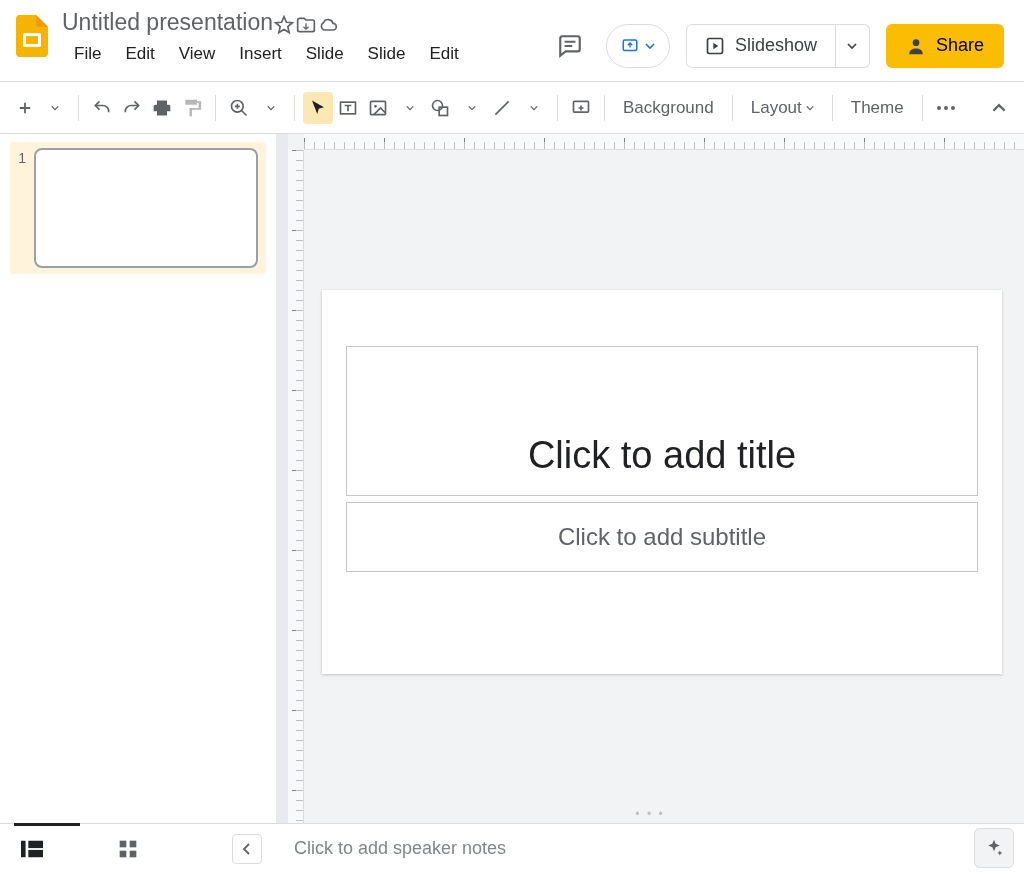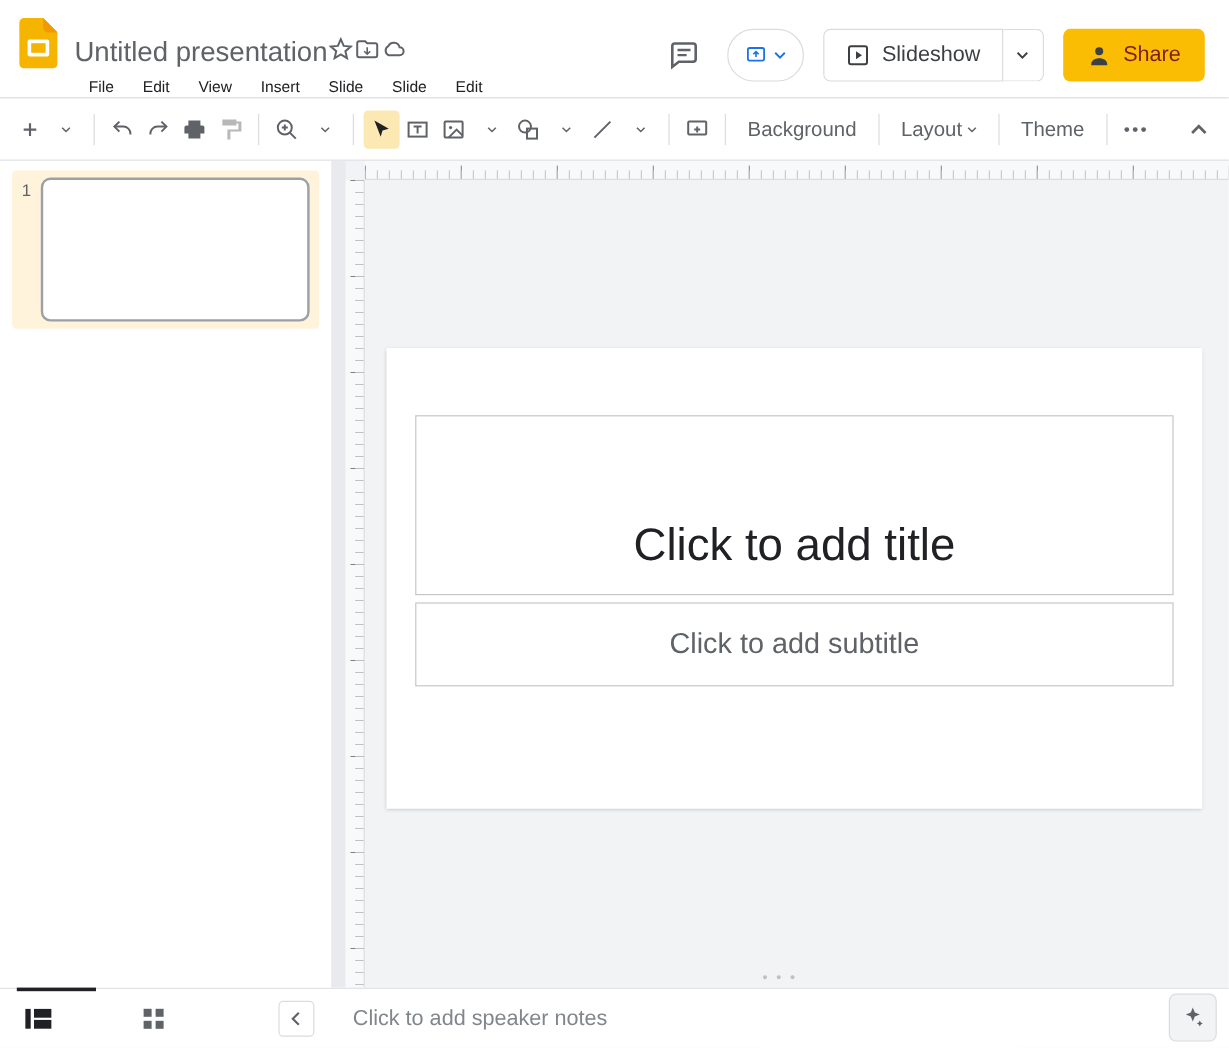--- a/index.html
+++ b/index.html
@@ -2,33 +2,33 @@
 <html><head>
 <meta charset="utf-8">
 <style>
 * { box-sizing: border-box; margin: 0; padding: 0; font-family: Arial, "Helvetica Neue", sans-serif; }
 html, body { width: 1024px; height: 873px; overflow: hidden; background: #fff; color: #202124; }
 
 
 .header { height: 82px; border-bottom: 1px solid #dadce0; padding: 6px 16px 0 12px; display: flex; }
 .app-icon { width: 40px; height: 52px; display:flex; align-items:center; justify-content:center; margin-top:4px; }
 .title-block { flex: 0 0 auto; display:flex; flex-direction:column; margin-left: 10px; }
-.title-row { display:flex; align-items:flex-start; gap:0; height: 30px; margin-top: 24px; }
+.title-row { display:flex; align-items:flex-end; gap:0; height: 30px; }
 .doc-title { font-size: 23px; color:#5f6368; font-weight:400; }
 .title-row .hicon { color:#5f6368; cursor:pointer; display:flex; align-items:center; justify-content:center; width:22px; height:22px; }
 .menubar { display:flex; gap: 0; margin-top: 4px; }
-.menubar span { font-size: 13px; color:#202124; padding: 4px 12px; cursor:pointer; border-radius:4px; }
+.menubar span { font-size: 17px; color:#202124; padding: 4px 12px; cursor:pointer; border-radius:4px; }
 
 .header-right { margin-left:auto; display:flex; align-items:center; gap:16px; padding-right:4px; padding-top:4px;}
 .icon-btn { width:40px; height:40px; display:flex; align-items:center; justify-content:center; color:#5f6368; cursor:pointer; border-radius:50%; }
 .pill { border:1px solid #dadce0; border-radius:22px; height:44px; display:flex; align-items:center; justify-content:center; gap:6px; padding:0 14px; cursor:pointer; color:#1a73e8; }
 .slideshow-grp { display:flex; }
 .slideshow-btn { border:1px solid #dadce0; height:44px; display:flex; align-items:center; gap:10px; padding:0 18px; cursor:pointer; border-radius:6px 0 0 6px; font-size:18px; font-weight:500; color:#3c4043; }
 .slideshow-dd { border:1px solid #dadce0; border-left:none; height:44px; width:34px; display:flex; align-items:center; justify-content:center; border-radius:0 6px 6px 0; cursor:pointer; color:#3c4043; }
-.share-btn { background:#fbbc04; height:44px; border-radius:6px; display:flex; align-items:center; gap:10px; padding:0 20px; cursor:pointer; font-size:18px; font-weight:500; color:#7f1d1d; }
+.share-btn { background:#fbbc04; height:44px; border-radius:6px; display:flex; align-items:center; gap:10px; padding:0 20px; cursor:pointer; font-size:18px; font-weight:500; color:#000000; }
 
 
 .toolbar { height:52px; border-bottom:1px solid #dadce0; display:flex; align-items:center; padding:0 10px; color:#5f6368; overflow:hidden; }
 .tb-btn { min-width:30px; height:32px; display:flex; align-items:center; justify-content:center; cursor:pointer; border-radius:4px; padding:0 4px; }
 .tb-btn.active { background:#fce8b2; color:#202124; }
 .tb-sep { width:1px; height:26px; background:#dadce0; margin:0 8px; }
 .tb-text { font-size:17px; color:#5f6368; padding:0 10px; cursor:pointer; height:32px; display:flex; align-items:center; border-radius:4px; }
 .dd-caret { margin-left:2px; }
 .toolbar .spacer { flex:1; }
 .collapse { width:30px; height:30px; display:flex; align-items:center; justify-content:center; cursor:pointer; color:#5f6368; }

